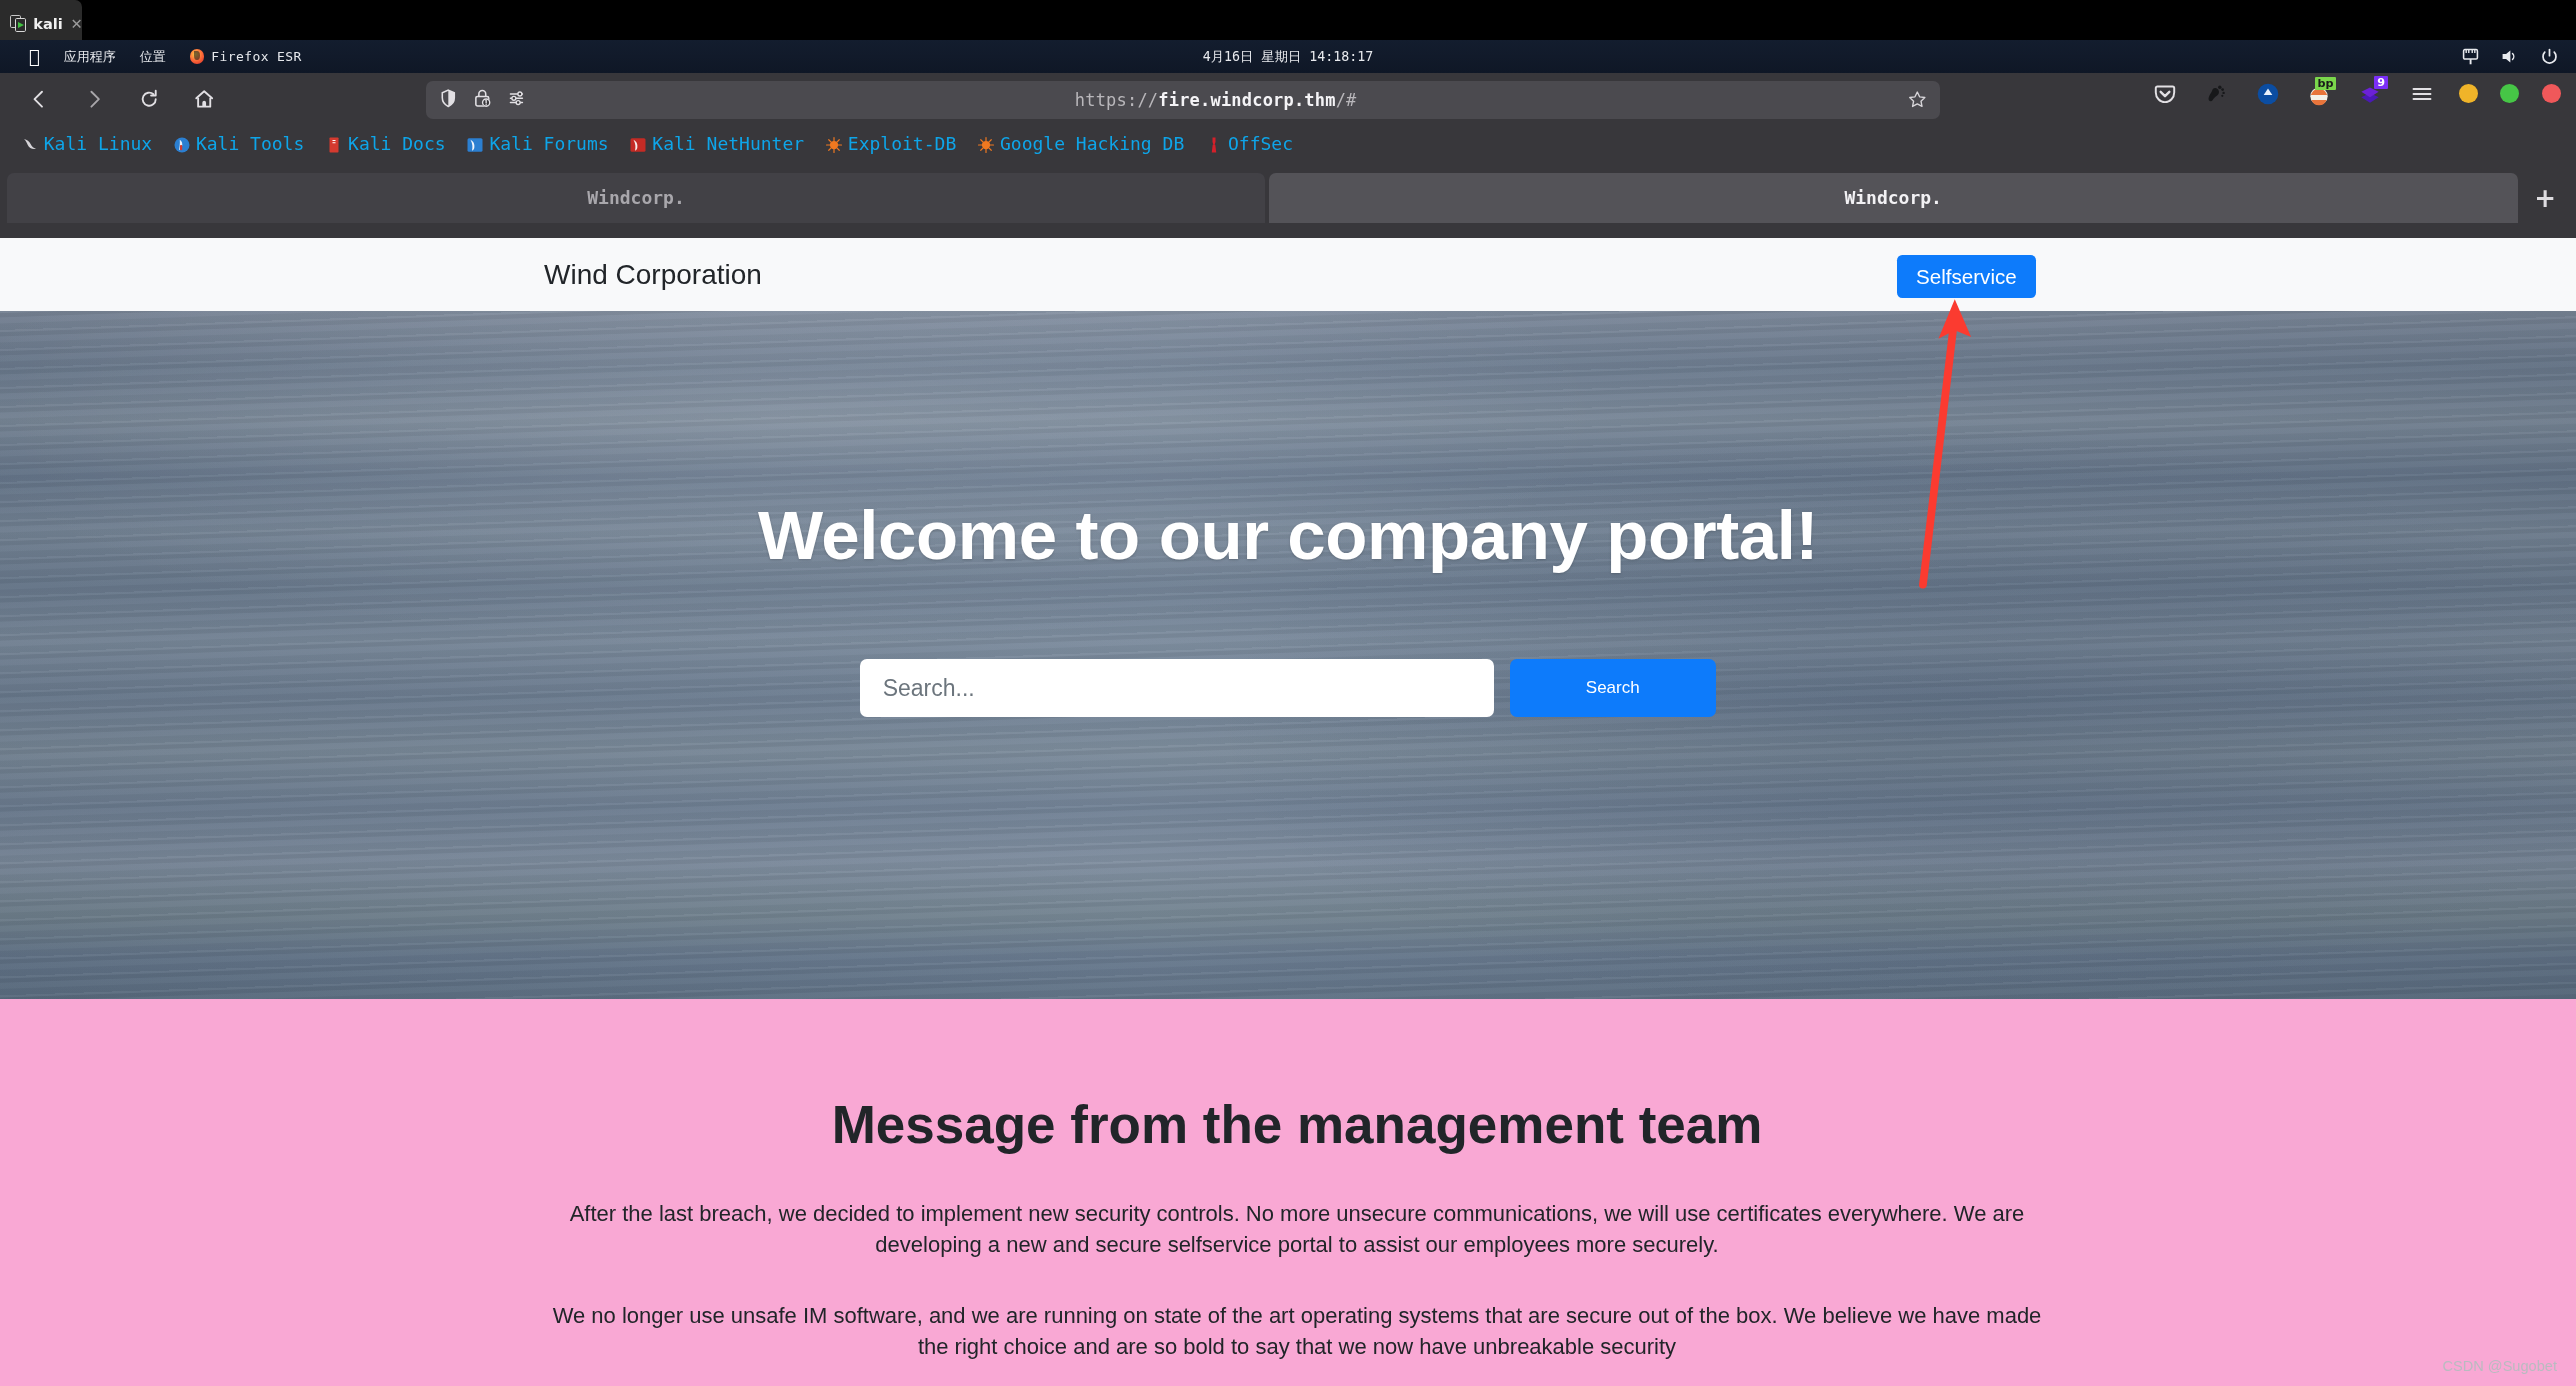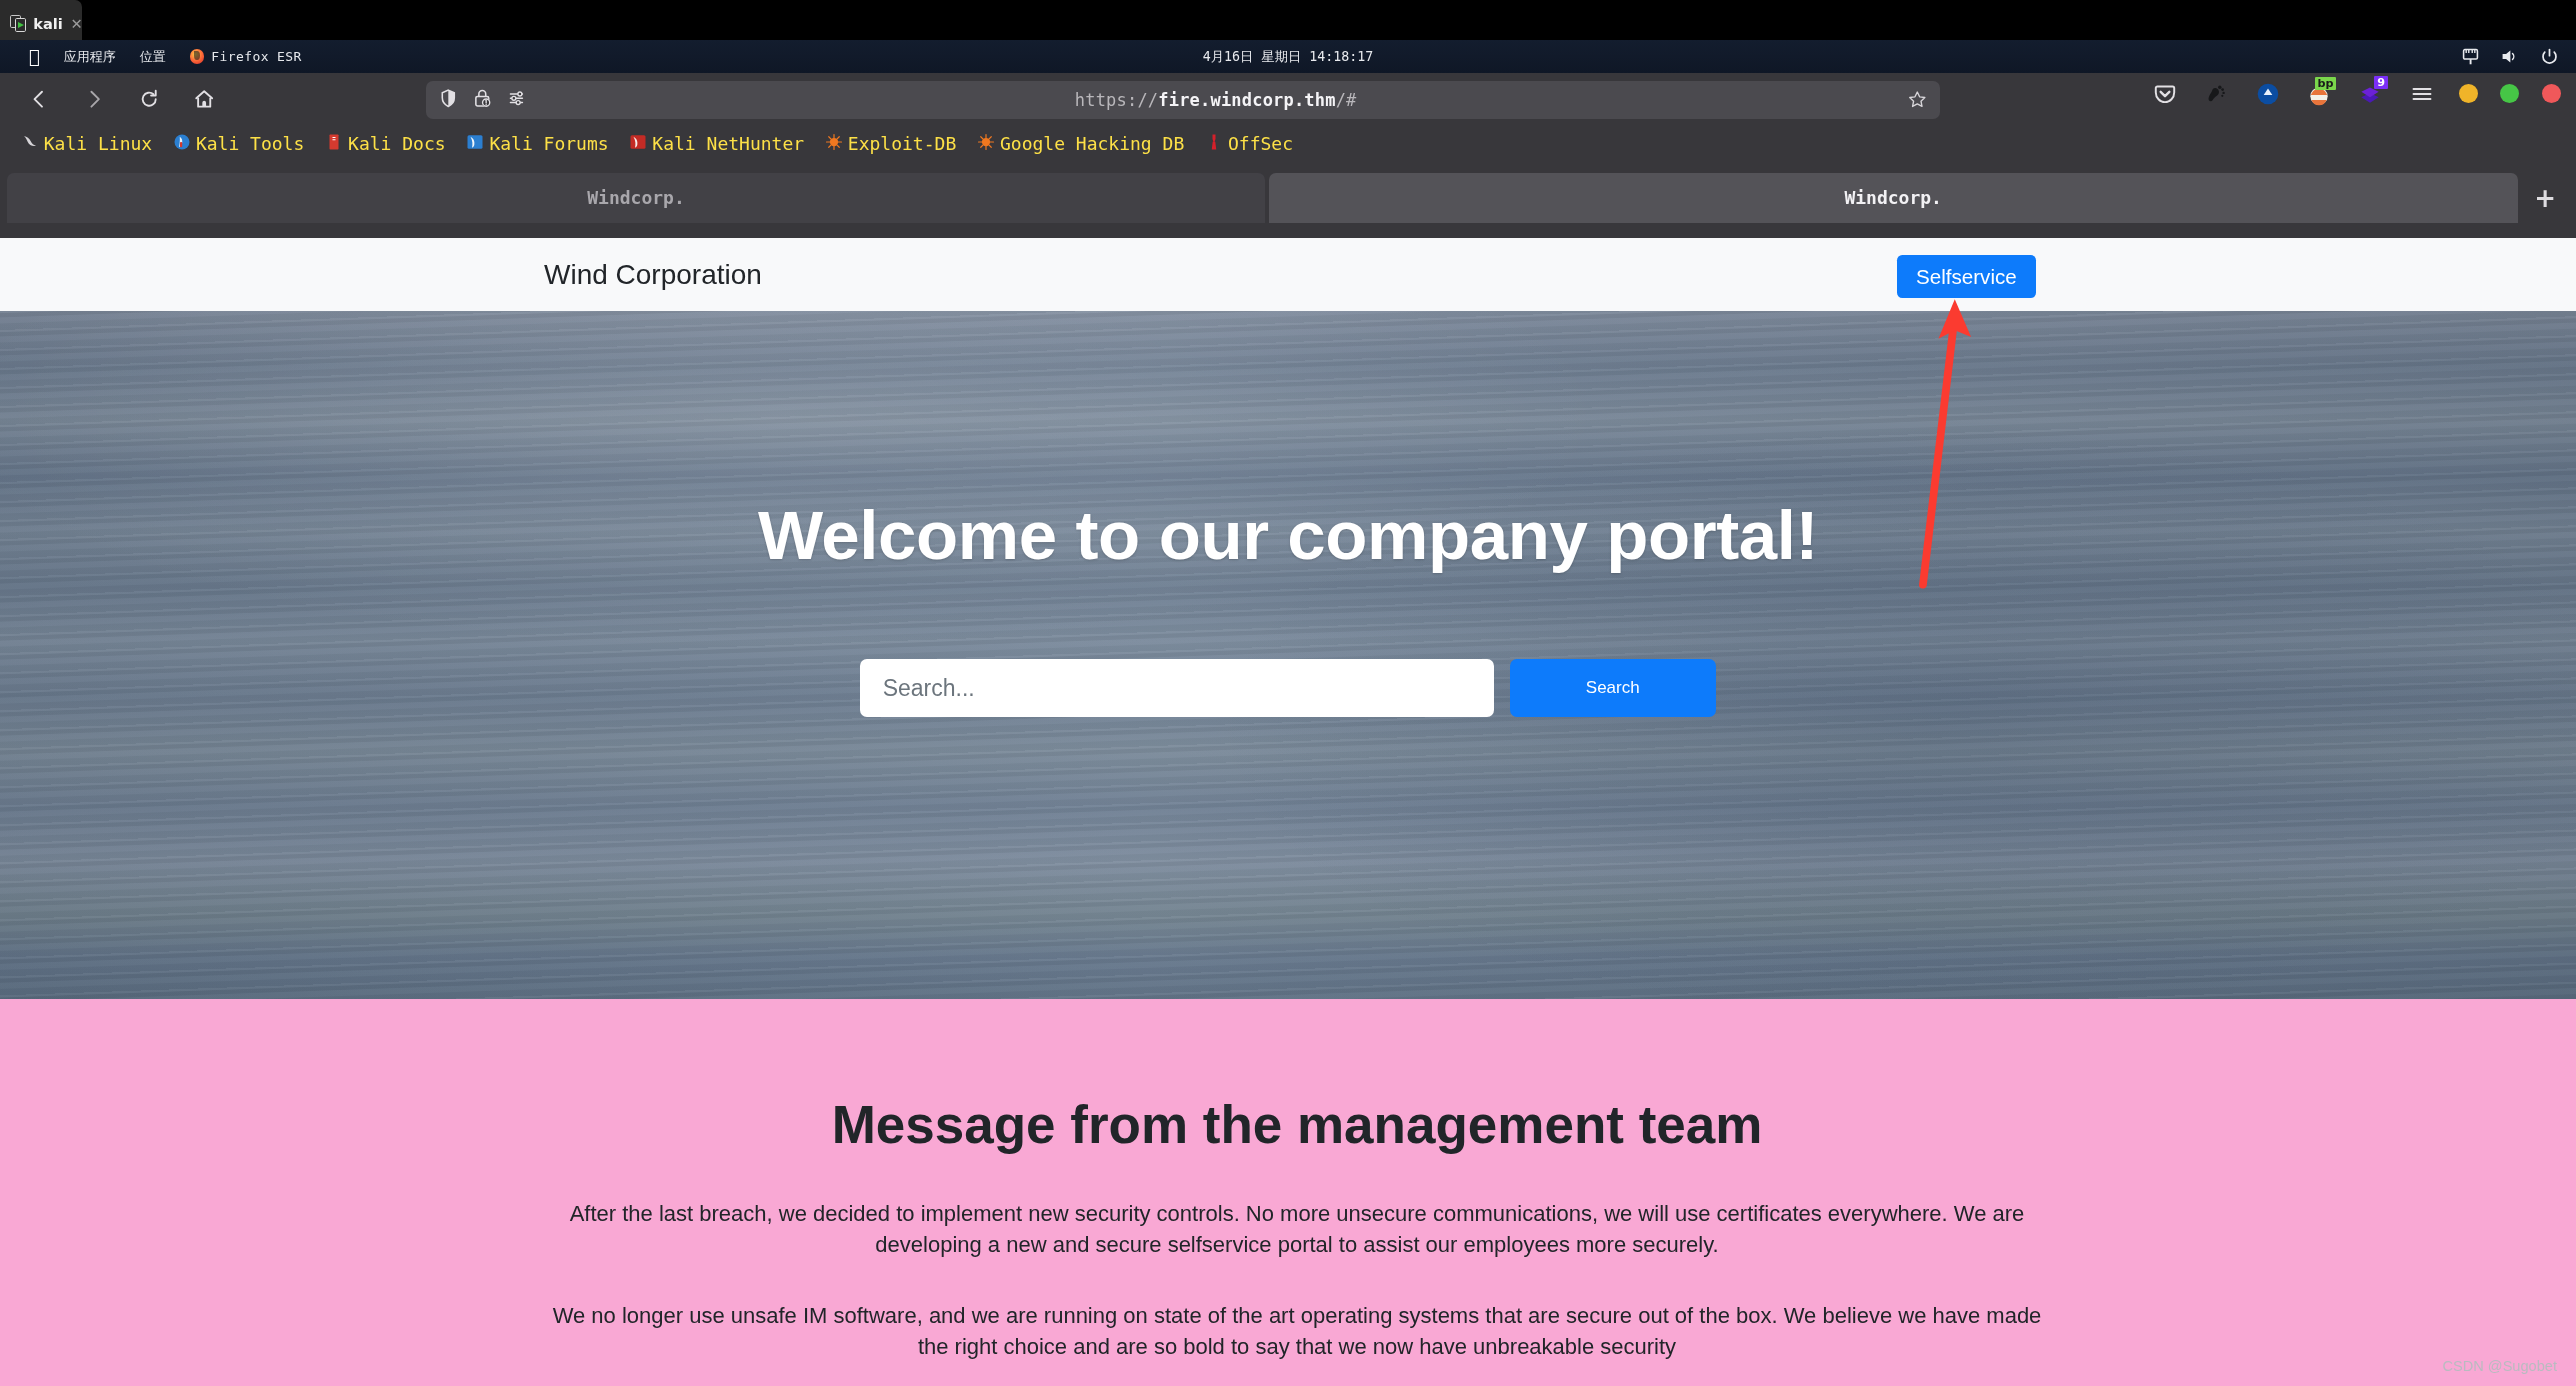--- a/index.html
+++ b/index.html
@@ -113,22 +113,22 @@
     text-align: center;
   }
   .wc-dot { width: 19px; height: 19px; border-radius: 50%; }
 
   
   .bm-bar {
     position: absolute; top: 52px; left: 0; width: 2576px; height: 36px;
     display: flex; align-items: center; padding-left: 12px; gap: 3.4px;
   }
   .bm {
-    display: flex; align-items: flex-start; gap: 5.2px; padding: 2.6px 8.6px;
-    color: #fde047; font-size: 18px;
+    display: flex; align-items: flex-end; gap: 5.2px; padding: 2.6px 8.6px;
+    color: #0ea5e9; font-size: 18px;
     font-family: "DejaVu Sans Mono", monospace; white-space: nowrap;
   }
   .bm-ico { width: 18px; height: 18px; flex: none; position: relative; }
 
   
   .tab-strip {
     position: absolute; top: 90px; left: 0; width: 2576px; height: 69px;
     display: flex; align-items: center; padding: 0 6.9px; gap: 3.4px; font-weight: bold;
   }
   .tab {

